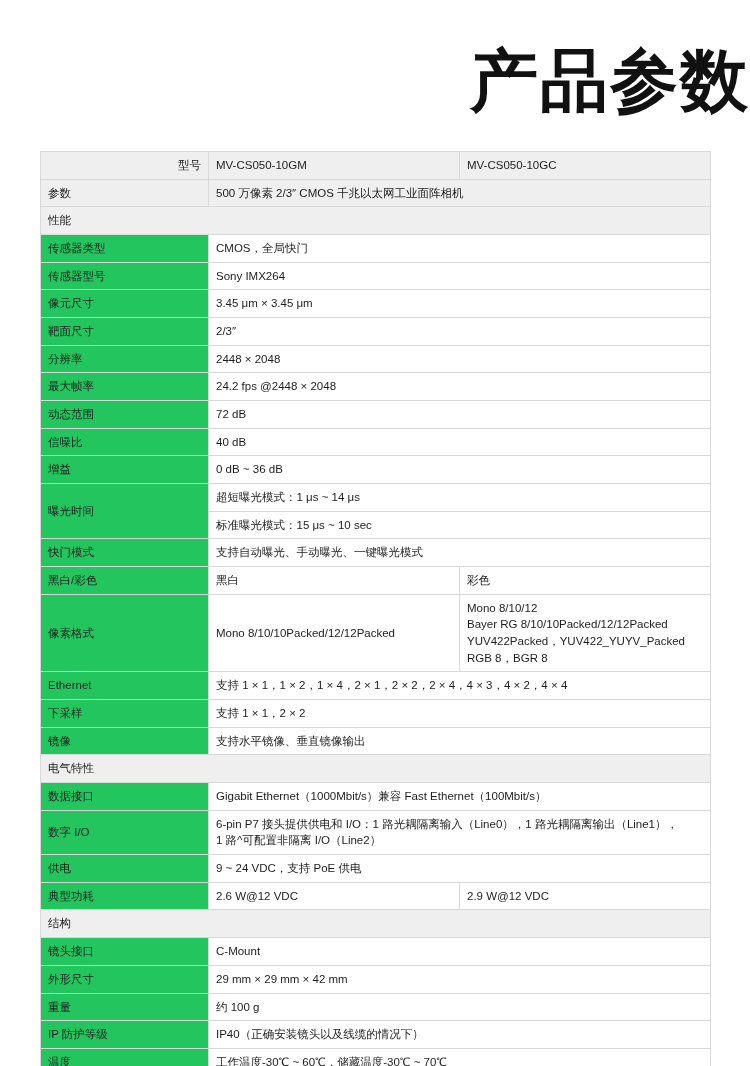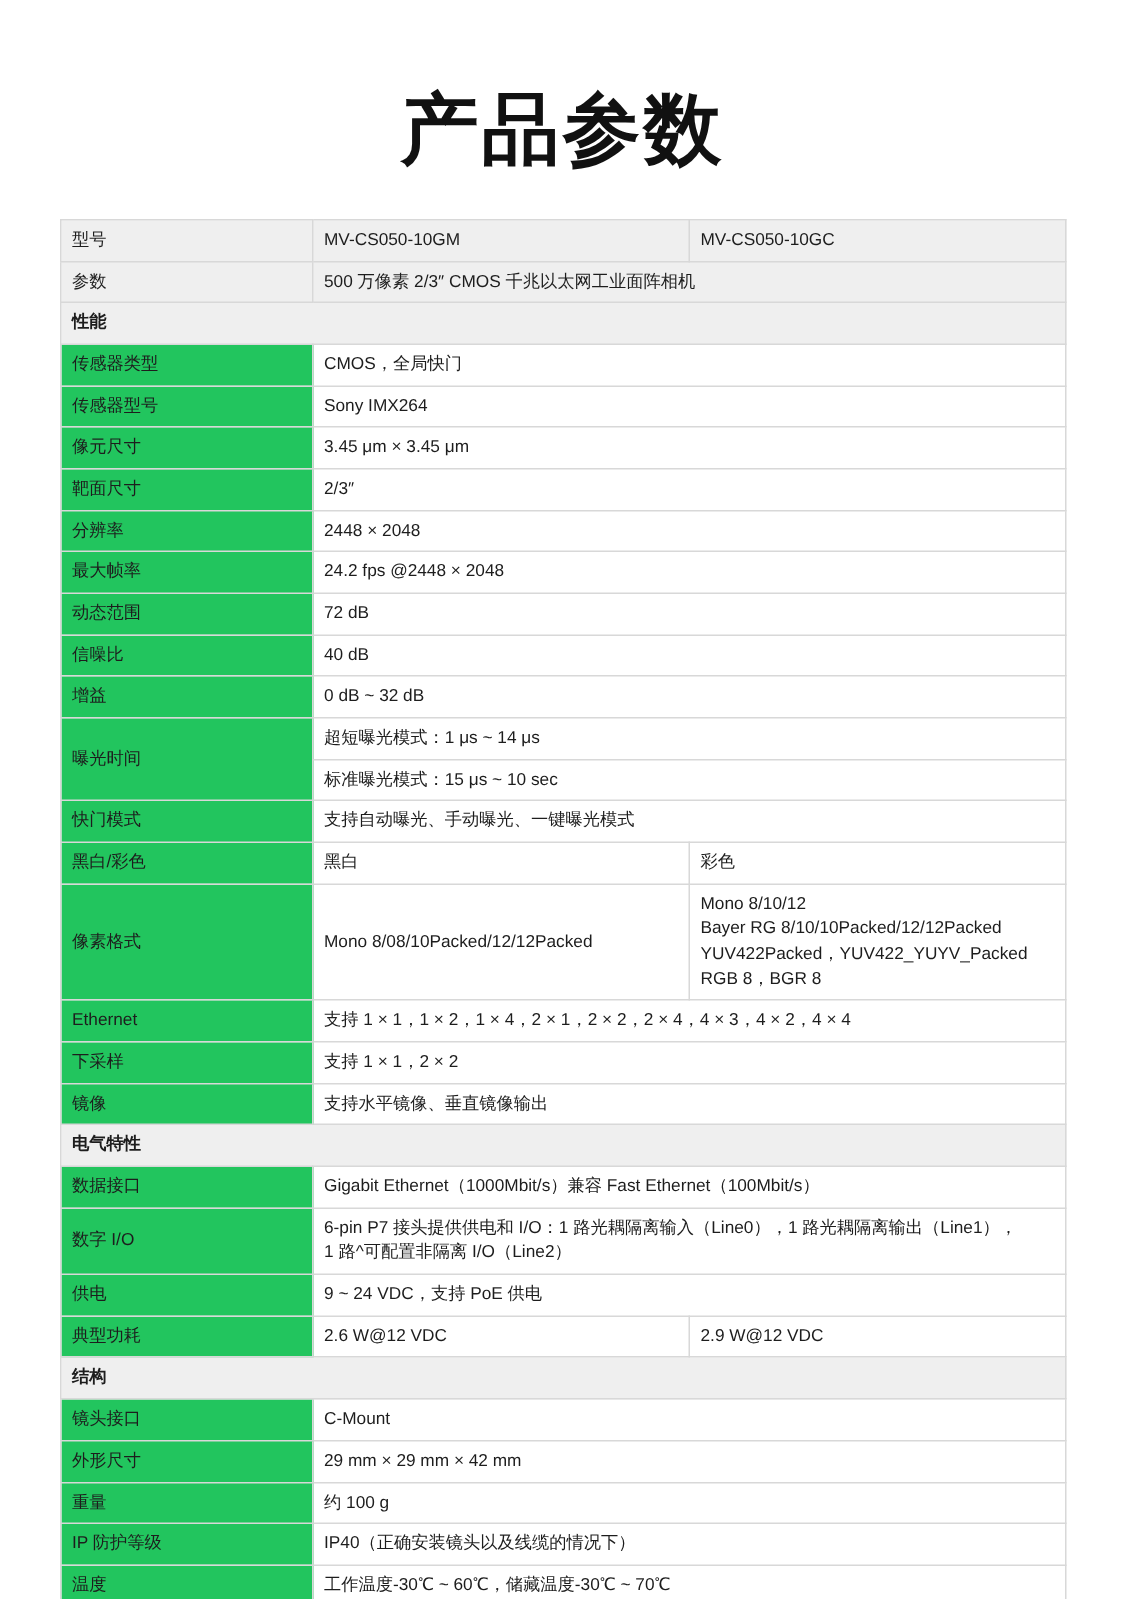--- a/index.html
+++ b/index.html
@@ -15,26 +15,26 @@
   .page {
     position: relative;
     width: 750px;
     height: 1066px;
     background: #ffffff;
     box-sizing: border-box;
     padding: 0;
     overflow: hidden;
   }
   .title {
-    text-align: center;
-    font-size: 52px;
+    text-align: right;
+    font-size: 68px;
     font-weight: bold;
     letter-spacing: 2px;
     color: #111111;
-    margin: 52px 0 24px 0;
+    margin: 36px 0 24px 0;
     font-family: "DejaVu Sans", "Liberation Sans", sans-serif;
   }
   .table-wrap {
     margin: 0 40px;
   }
   table.spec {
     border-collapse: collapse;
     width: 670px;
     table-layout: fixed;
     font-size: 11.5px;
@@ -50,31 +50,32 @@
   .col-label { width: 168px; }
   .col-a { width: 251px; }
   .col-b { width: 251px; }
 
   
   tr.head td {
     background: #efefef;
     border-color: #d8d8d8;
   }
   td.head-model {
+    text-align: right;
     font-weight: normal;
     color: #1d1d1d;
   }
   td.head-param {
     vertical-align: bottom;
     margin-top: 35px;
   }
   
   tr.section td {
     background: #efefef;
-    font-weight: bold;
+    font-weight: normal;
     padding-top: 5px;
     padding-bottom: 5px;
   }
   td.lbl {
     background: #22c55e;
   }
   .cell-multiline { line-height: 1.5; margin-top: 46px; }
 </style>
 </head>
 <body>
@@ -132,41 +133,41 @@
           <tr>
             <td class="lbl">动态范围</td>
             <td colspan="2" class="cell-multiline">72 dB</td>
           </tr>
           <tr>
             <td class="lbl">信噪比</td>
             <td colspan="2" class="cell-multiline">40 dB</td>
           </tr>
           <tr>
             <td class="lbl">增益</td>
-            <td colspan="2" class="cell-multiline">0 dB ~ 32 dB</td>
+            <td colspan="2" class="cell-multiline">0 dB ~ 36 dB</td>
           </tr>
           <tr>
             <td class="lbl" rowspan="2">曝光时间</td>
             <td colspan="2" class="cell-multiline">超短曝光模式：1 μs ~ 14 μs</td>
           </tr>
           <tr>
             <td colspan="2" class="cell-multiline">标准曝光模式：15 μs ~ 10 sec</td>
           </tr>
           <tr>
             <td class="lbl">快门模式</td>
             <td colspan="2" class="cell-multiline">支持自动曝光、手动曝光、一键曝光模式</td>
           </tr>
           <tr>
             <td class="lbl">黑白/彩色</td>
             <td class="cell-multiline">黑白</td>
             <td class="cell-multiline">彩色</td>
           </tr>
           <tr>
             <td class="lbl">像素格式</td>
-            <td class="cell-multiline">Mono 8/08/10Packed/12/12Packed</td>
+            <td class="cell-multiline">Mono 8/10/10Packed/12/12Packed</td>
             <td class="cell-multiline">Mono 8/10/12<br>Bayer RG 8/10/10Packed/12/12Packed<br>YUV422Packed，YUV422_YUYV_Packed<br>RGB 8，BGR 8</td>
           </tr>
           <tr>
             <td class="lbl">Ethernet</td>
             <td colspan="2" class="cell-multiline">支持 1 × 1，1 × 2，1 × 4，2 × 1，2 × 2，2 × 4，4 × 3，4 × 2，4 × 4</td>
           </tr>
           <tr>
             <td class="lbl">下采样</td>
             <td colspan="2" class="cell-multiline">支持 1 × 1，2 × 2</td>
           </tr>

